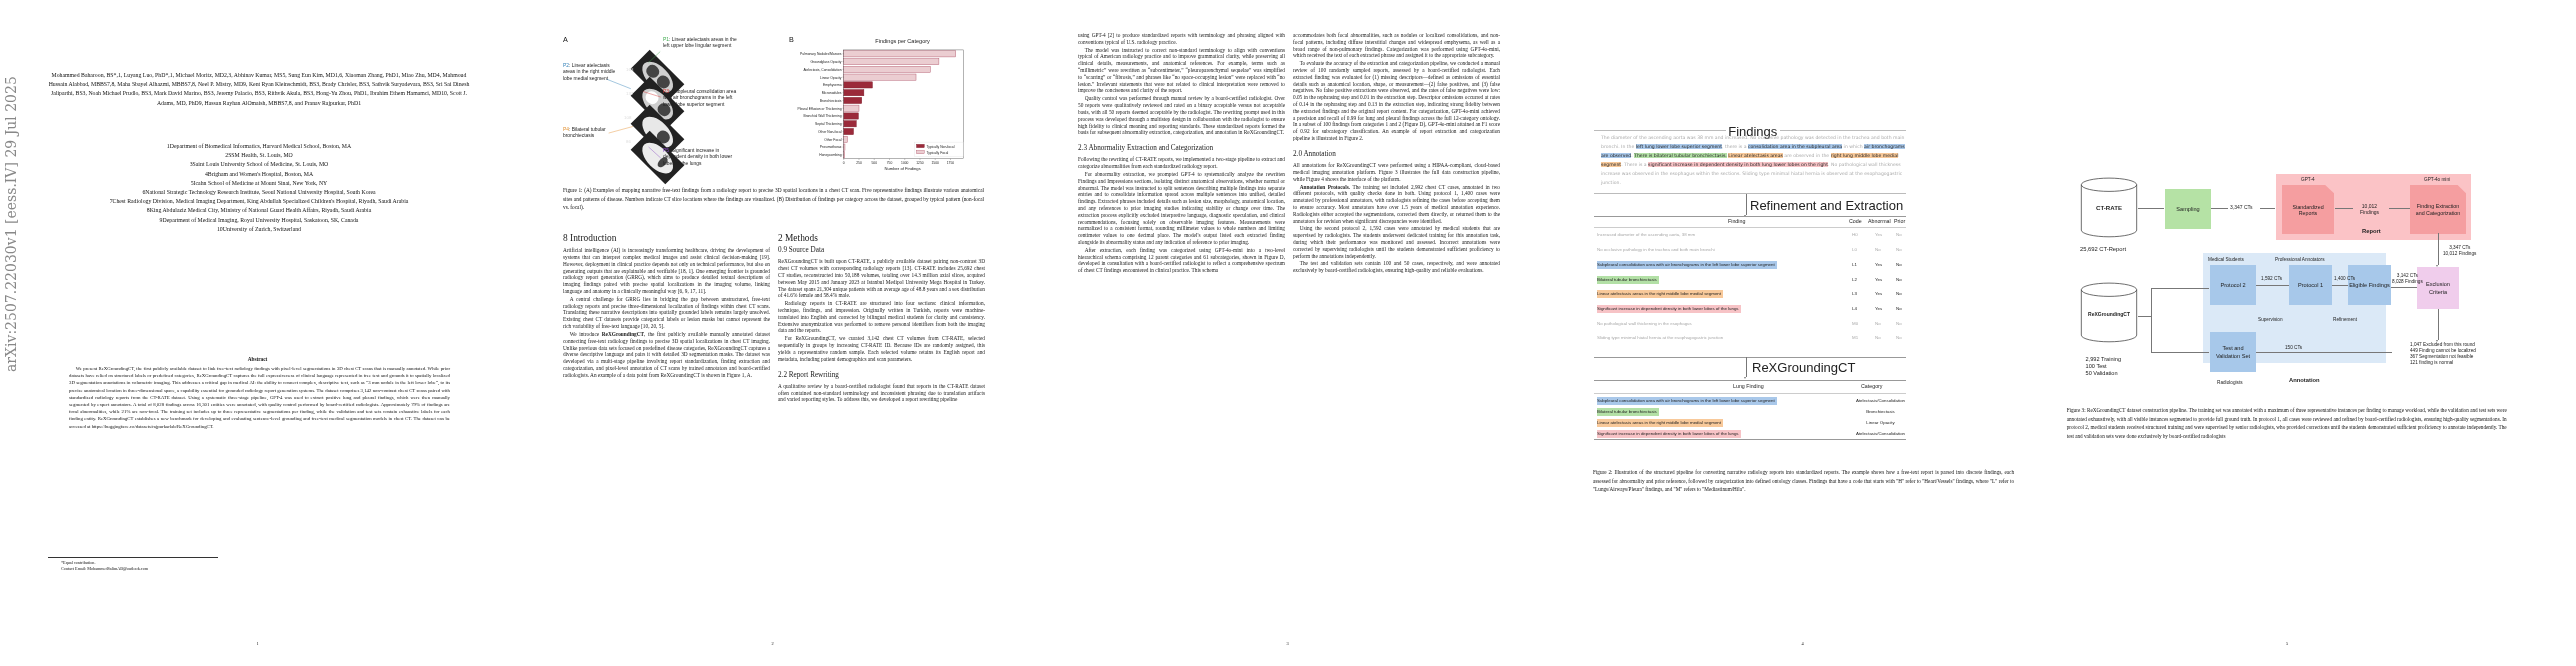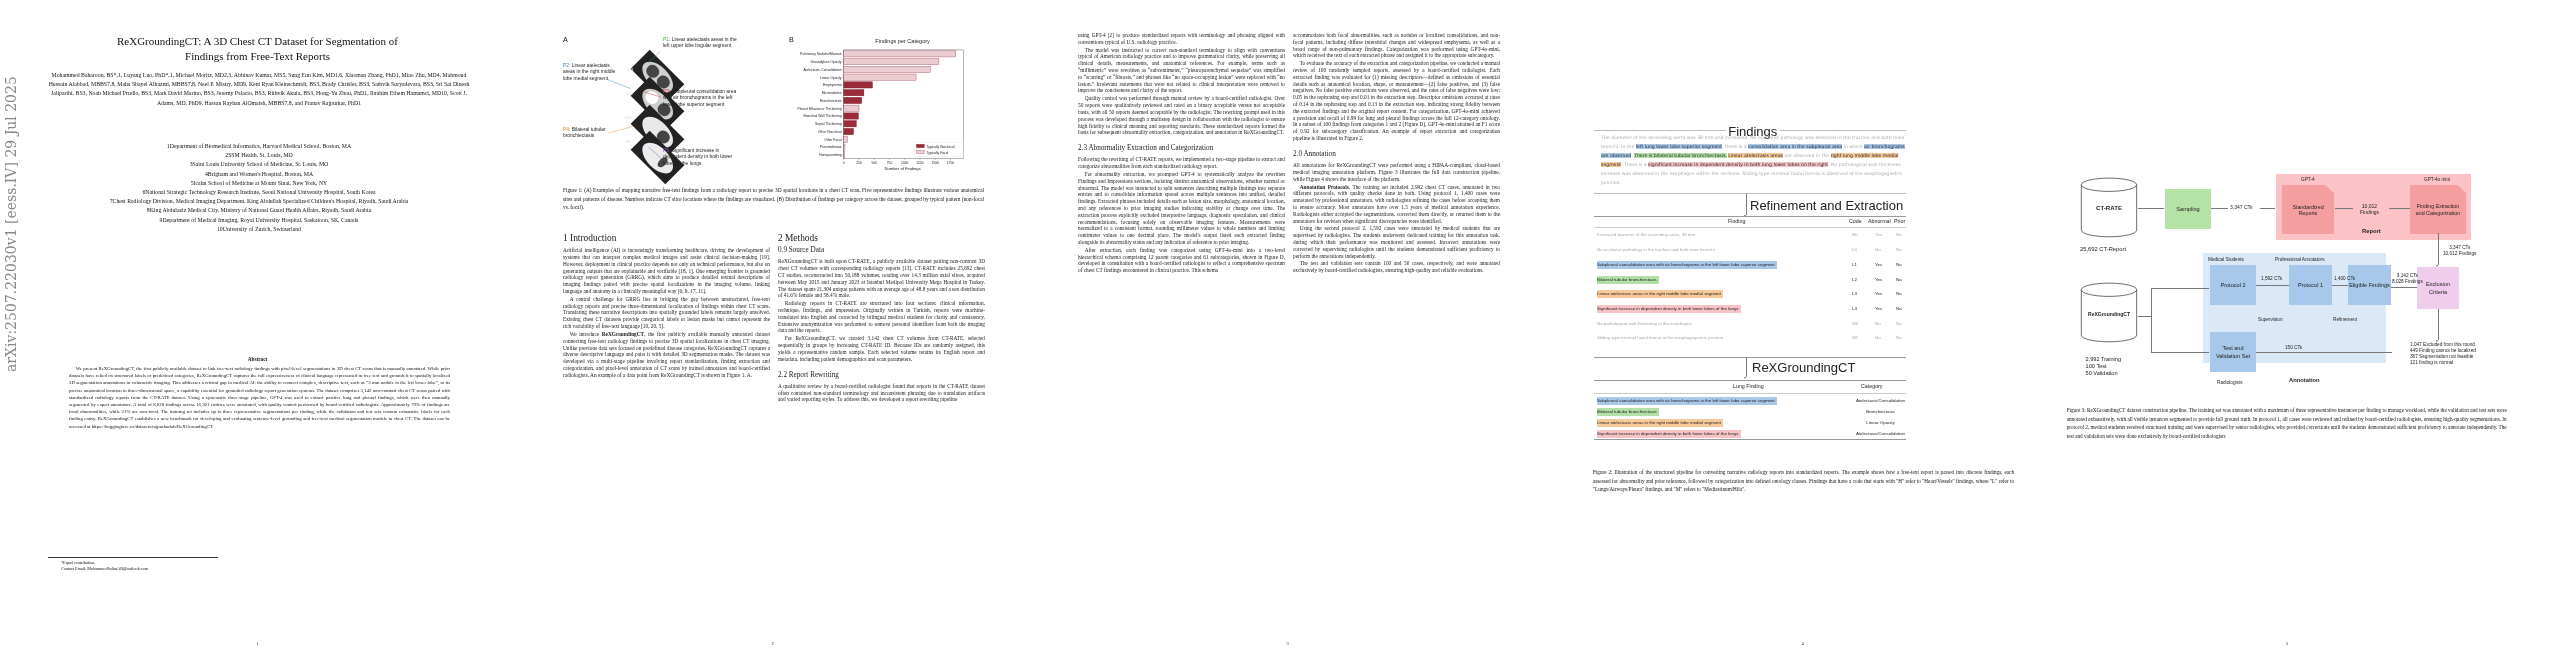--- a/index.html
+++ b/index.html
@@ -56,24 +56,20 @@
 </style>
 </head>
 <body>
 
 <div class="strip">
 
   <div class="page">
     <div class="arxiv">
         <span>arXiv:2507.22030v1  [eess.IV]  29 Jul 2025</span>
       </div>
-    <div class="title">
-      <div>ReXGroundingCT: A 3D Chest CT Dataset for Segmentation of</div>
-      <div>Findings from Free-Text Reports</div>
-    </div>
     <div class="authors">Mohammed Baharoon, BS*,1, Luyang Luo, PhD*,1, Michael Moritz, MD2,3, Abhinav Kumar, MS5, Sung Eun Kim, MD1,6, Xiaoman Zhang, PhD1, Miao Zhu, MD4, Mahmoud Hussain Alabbad, MBBS7,8, Maha Sbayel Alhazmi, MBBS7,8, Neel P. Mistry, MD9, Kent Ryan Kleinschmidt, BS3, Brady Chrisler, BS3, Sathvik Suryadevara, BS3, Sri Sai Dinesh Jaliparthi, BS3, Noah Michael Prudlo, BS3, Mark David Marino, BS3, Jeremy Palacio, BS3, Rithvik Akula, BS3, Hong-Yu Zhou, PhD1, Ibrahim Ethem Hamamci, MD10, Scott J. Adams, MD, PhD9, Hassan Rayhan AlOmaish, MBBS7,8, and Pranav Rajpurkar, PhD1</div>
     <div class="affils">
       <div>1Department of Biomedical Informatics, Harvard Medical School, Boston, MA</div>
       <div>2SSM Health, St. Louis, MO</div>
       <div>3Saint Louis University School of Medicine, St. Louis, MO</div>
       <div>4Brigham and Women's Hospital, Boston, MA</div>
       <div>5Icahn School of Medicine at Mount Sinai, New York, NY</div>
       <div>6National Strategic Technology Research Institute, Seoul National University Hospital, South Korea</div>
       <div>7Chest Radiology Division, Medical Imaging Department, King Abdullah Specialized Children's Hospital, Riyadh, Saudi Arabia</div>
       <div>8King Abdulaziz Medical City, Ministry of National Guard Health Affairs, Riyadh, Saudi Arabia</div>
@@ -204,21 +200,21 @@
           <rect x="253" y="200" width="14" height="6" fill="#9b2a3a" stroke="#7d1d2c" stroke-width="0.7"></rect>
           <text x="271" y="206" font-size="6" font-family="Liberation Sans, sans-serif" fill="#222">Typically Non-focal</text>
           <rect x="253" y="211" width="14" height="6" fill="#ebcdd1" stroke="#b0566a" stroke-width="0.7"></rect>
           <text x="271" y="217" font-size="6" font-family="Liberation Sans, sans-serif" fill="#222">Typically Focal</text>
         </svg>
     </div>
 
     <div class="caption" style="left:48px;top:186px;width:421px;">Figure 1: (A) Examples of mapping narrative free-text findings from a radiology report to precise 3D spatial locations in a chest CT scan. Five representative findings illustrate various anatomical sites and patterns of disease. Numbers indicate CT slice locations where the findings are visualized. (B) Distribution of findings per category across the dataset, grouped by typical pattern (non-focal vs. focal).</div>
 
     <div class="col body" style="left:48px;top:227px;width:207px;">
-      <h2 class="sec">1   Introduction</h2>
+      <h2 class="sec">8   Introduction</h2>
       <p class="noind">Artificial intelligence (AI) is increasingly transforming healthcare, driving the development of systems that can interpret complex medical images and assist clinical decision-making [19]. However, deployment in clinical practice depends not only on technical performance, but also on generating outputs that are explainable and verifiable [18, 1]. One emerging frontier is grounded radiology report generation (GRRG), which aims to produce detailed textual descriptions of imaging findings paired with precise spatial localizations in the imaging volume, linking language and anatomy in a clinically meaningful way [6, 9, 17, 11].</p>
       <p>A central challenge for GRRG lies in bridging the gap between unstructured, free-text radiology reports and precise three-dimensional localization of findings within chest CT scans. Translating these narrative descriptions into spatially grounded labels remains largely unsolved. Existing chest CT datasets provide categorical labels or lesion masks but cannot represent the rich variability of free-text language [10, 20, 5].</p>
       <p><span>We introduce </span><b>ReXGroundingCT</b><span>, the first publicly available manually annotated dataset connecting free-text radiology findings to precise 3D spatial localizations in chest CT imaging. Unlike previous data sets focused on predefined disease categories, ReXGroundingCT captures a diverse descriptive language and pairs it with detailed 3D segmentation masks. The dataset was developed via a multi-stage pipeline involving report standardization, finding extraction and categorization, and pixel-level annotation of CT scans by trained annotators and board-certified radiologists. An example of a data point from ReXGroundingCT is shown in Figure 1, A.</span></p>
     </div>
     <div class="col body" style="left:263px;top:227px;width:207px;">
       <h2 class="sec">2   Methods</h2>
       <h3 class="sub">0.9   Source Data</h3>
       <p class="noind">ReXGroundingCT is built upon CT-RATE, a publicly available dataset pairing non-contrast 3D chest CT volumes with corresponding radiology reports [13]. CT-RATE includes 25,692 chest CT studies, reconstructed into 50,188 volumes, totaling over 14.3 million axial slices, acquired between May 2015 and January 2023 at Istanbul Medipol University Mega Hospital in Turkey. The dataset spans 21,304 unique patients with an average age of 48.8 years and a sex distribution of 41.6% female and 58.4% male.</p>
       <p>Radiology reports in CT-RATE are structured into four sections: clinical information, technique, findings, and impression. Originally written in Turkish, reports were machine-translated into English and corrected by bilingual medical students for clarity and consistency. Extensive anonymization was performed to remove personal identifiers from both the imaging data and the reports.</p>
       <p>For ReXGroundingCT, we curated 3,142 chest CT volumes from CT-RATE, selected sequentially in groups by increasing CT-RATE ID. Because IDs are randomly assigned, this yields a representative random sample. Each selected volume retains its English report and metadata, including patient demographics and scan parameters.</p>

